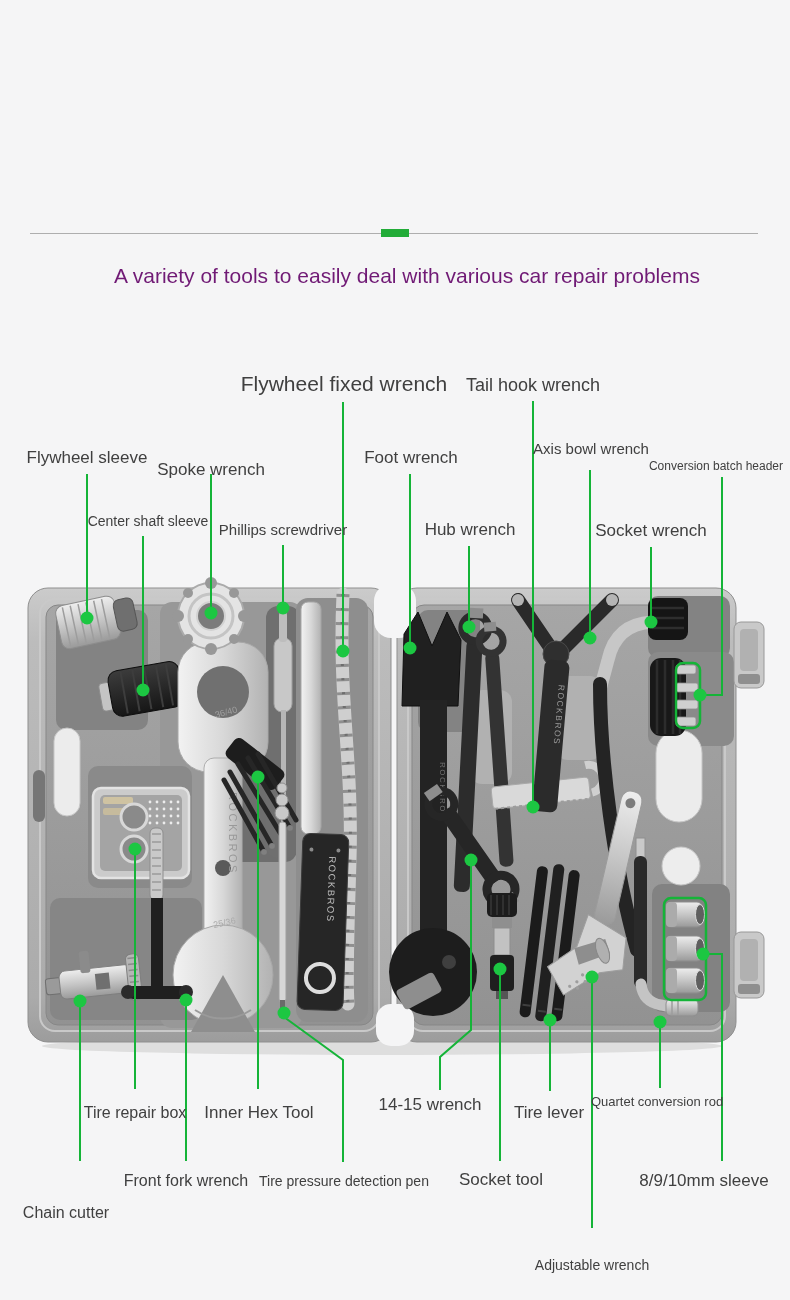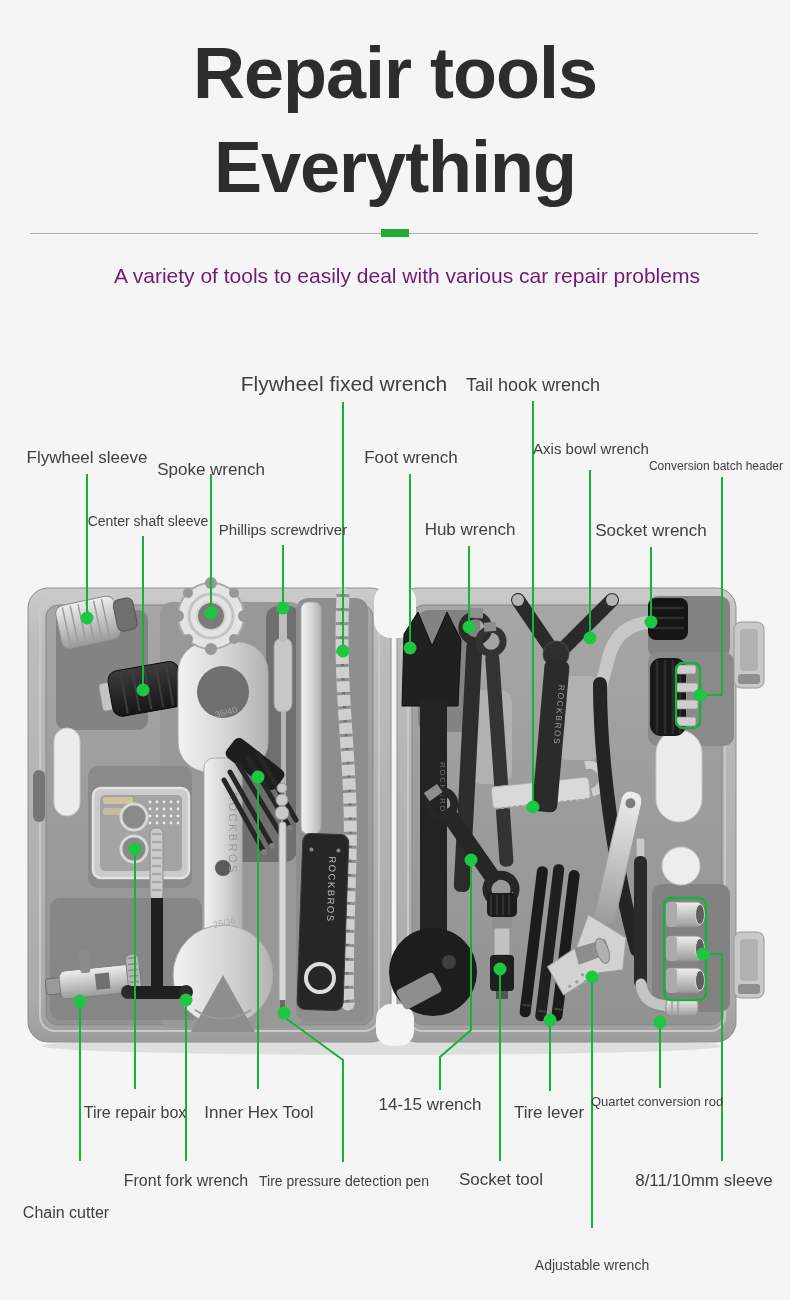--- a/index.html
+++ b/index.html
@@ -27,22 +27,22 @@
   .callout-label{
     position:absolute;transform:translateX(-50%);white-space:nowrap;
     color:#404040;font-weight:400;
   }
 </style>
 </head>
 <body>
 
 <div class="canvas">
 
-  <h1 class="title"><span>Repair tools</span><br>
-  <span>Everything</span></h1>
+  <h1 class="title"><br>
+  </h1>
 
   <div class="divider-line"></div>
   <div class="divider-accent" id="accent" style="background: rgb(34, 172, 56);"></div>
 
   <p class="subtitle">A variety of tools to easily deal with various car repair problems</p>
 
   <svg class="scene" viewBox="0 0 790 1300">
     <defs>
       <linearGradient id="gCase" x1="0" y1="0" x2="0" y2="1">
         <stop offset="0" stop-color="#cbcbcb"></stop>
@@ -430,16 +430,16 @@
       <div class="callout-label" style="left: 651px; top: 521px; font-size: 17px;">Socket wrench</div>
       <div class="callout-label" style="left: 135px; top: 1104px; font-size: 16px;">Tire repair box</div>
       <div class="callout-label" style="left: 259px; top: 1103px; font-size: 17px;">Inner Hex Tool</div>
       <div class="callout-label" style="left: 430px; top: 1095px; font-size: 17px;">14-15 wrench</div>
       <div class="callout-label" style="left: 549px; top: 1103px; font-size: 17px;">Tire lever</div>
       <div class="callout-label" style="left: 657px; top: 1094px; font-size: 13px;">Quartet conversion rod</div>
       <div class="callout-label" style="left: 66px; top: 1166px; font-size: 16px; margin-top: 38px;">Chain cutter</div>
       <div class="callout-label" style="left: 186px; top: 1172px; font-size: 16px;">Front fork wrench</div>
       <div class="callout-label" style="left: 344px; top: 1173px; font-size: 14px;">Tire pressure detection pen</div>
       <div class="callout-label" style="left: 501px; top: 1170px; font-size: 17px;">Socket tool</div>
-      <div class="callout-label" style="left: 704px; top: 1171px; font-size: 17px;">8/11/10mm sleeve</div>
+      <div class="callout-label" style="left: 704px; top: 1171px; font-size: 17px;">8/9/10mm sleeve</div>
       <div class="callout-label" style="left: 592px; top: 1237px; font-size: 14px; margin-top: 20px;">Adjustable wrench</div>
     </div>
 </div>
 
 </body></html>

